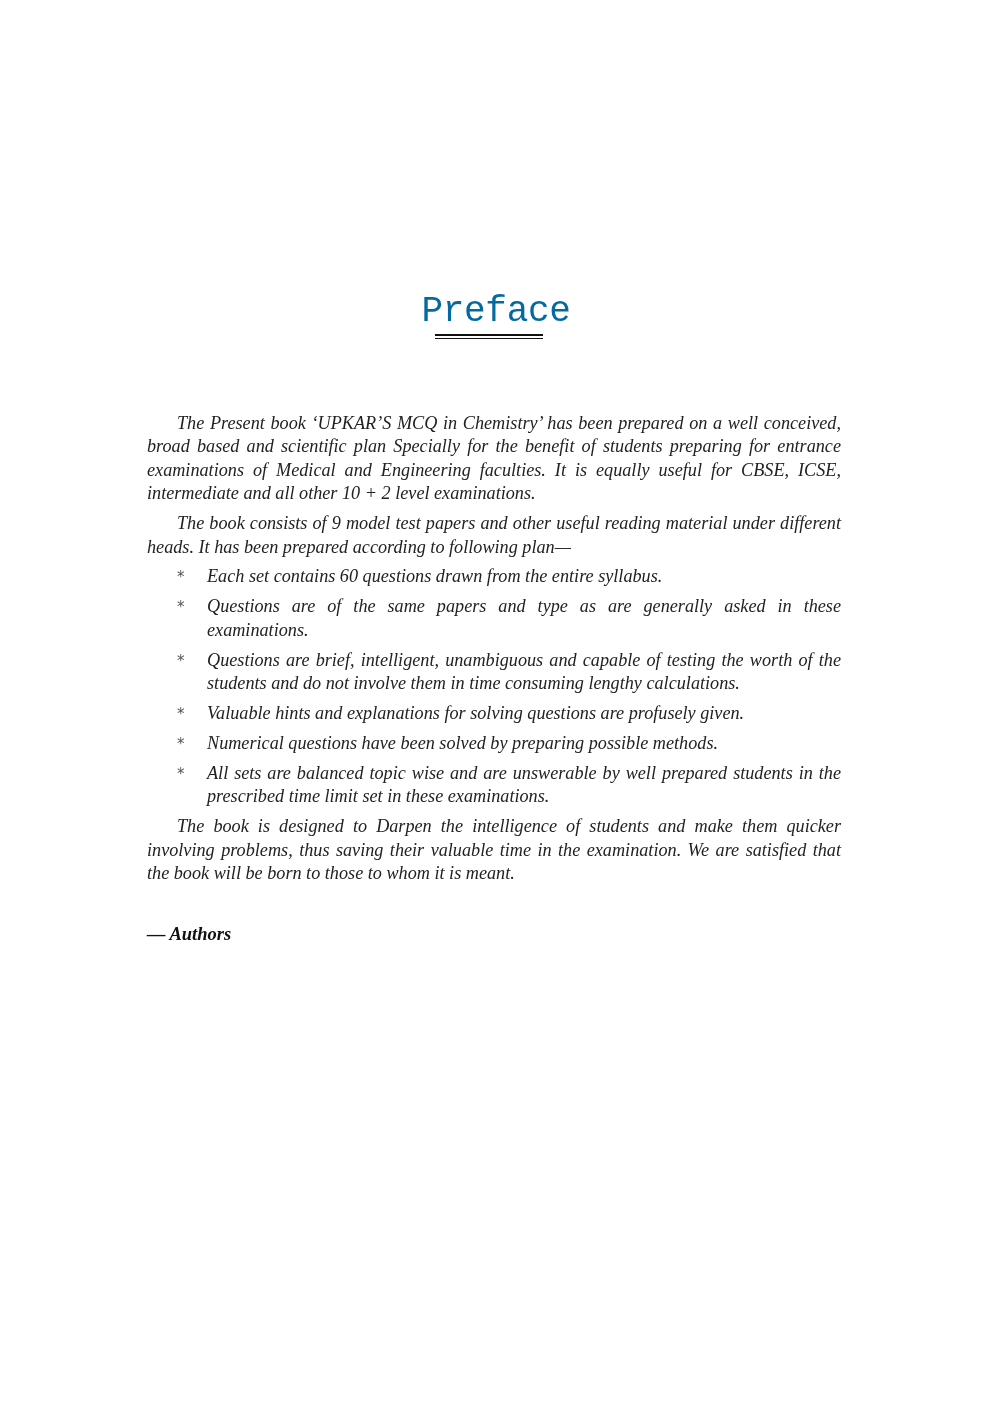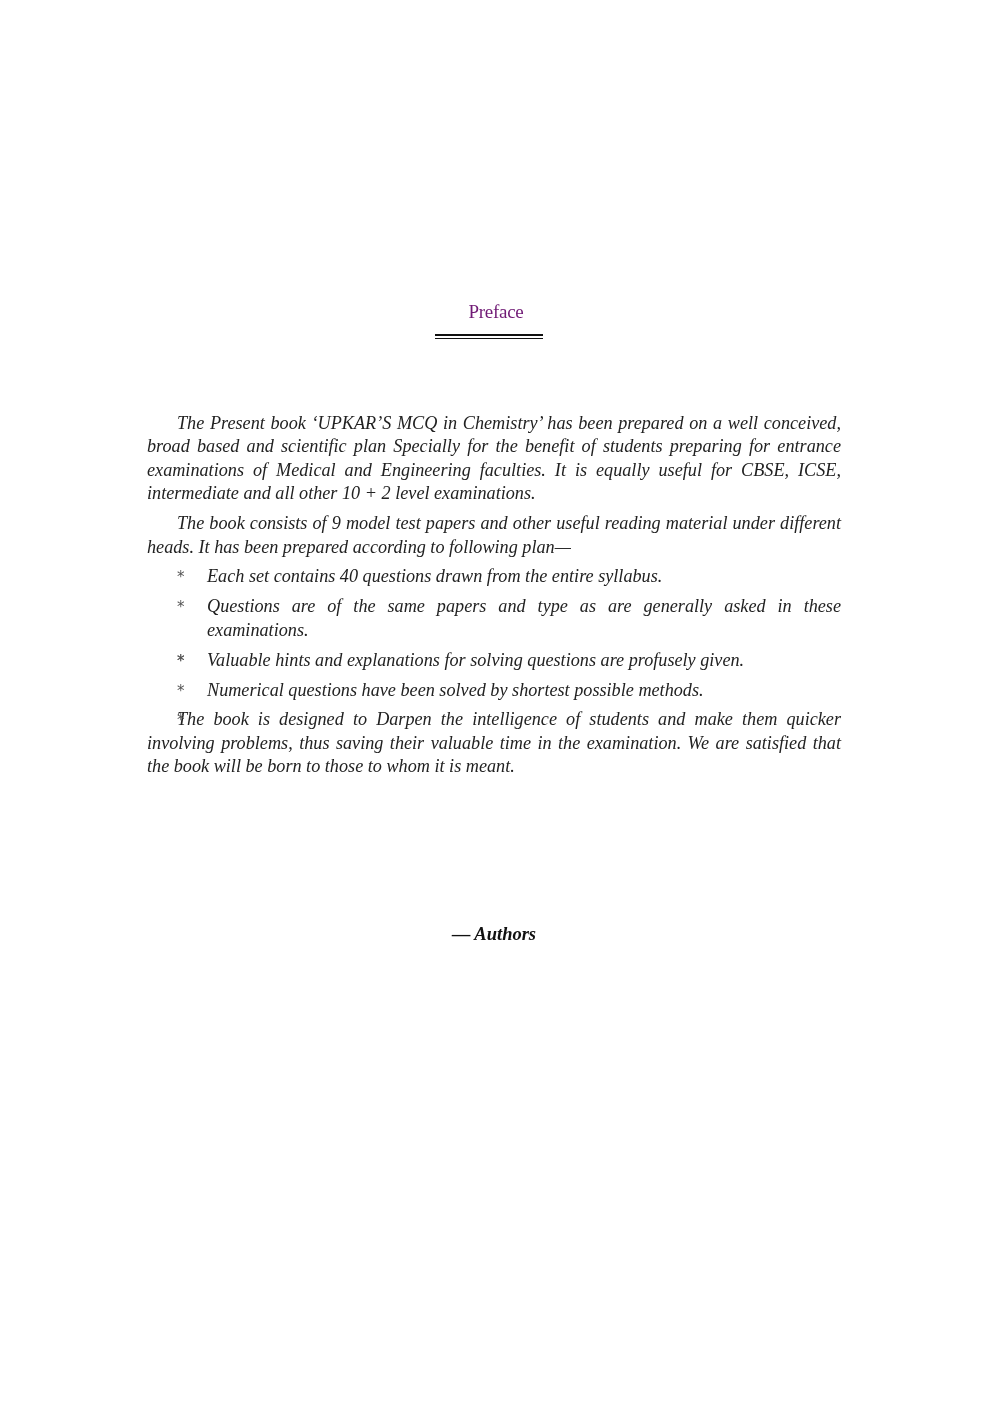--- a/index.html
+++ b/index.html
@@ -1,47 +1,47 @@
 <!DOCTYPE html>
 <html><head>
   <meta charset="utf-8">
   <style>
     html, body { margin: 0; padding: 0; background: #ffffff; }
     body { width: 992px; height: 1403px; position: relative; overflow: hidden; }
     .page { position: absolute; left: 0; top: 0; width: 992px; height: 1403px; background: #fff; color: #1a1a1a; }
     .title-wrap { position: absolute; top: 292px; left: 0; width: 992px; text-align: center; }
-    .title { display: inline-block; font-family: Liberation Serif, serif; font-size: 19px; letter-spacing: -0.3px; color: #701a75; line-height: 40px; position: relative; padding: 0 8px; }
+    .title { display: inline-block; font-family: Liberation Mono, monospace; font-size: 36px; letter-spacing: -0.3px; color: #0369a1; line-height: 40px; position: relative; padding: 0 8px; }
     .rule { position: absolute; left: 435px; width: 108px; height: 0; border-top: 2px solid #111; }
     .rule.r1 { top: 334px; }
     .rule.r2 { top: 338px; border-top-width: 1.5px; }
     .body { position: absolute; left: 147px; top: 412px; width: 694px; font-family: "Liberation Serif", serif; font-style: italic; font-size: 18.2px; line-height: 23.4px; color: #222; }
     .para { text-align: justify; text-indent: 30px; margin: 0 0 6.5px 0; }
     .list { list-style: none; margin: 0 0 6.5px 0; padding: 0; }
     .item { position: relative; padding-left: 60px; text-align: justify; margin: 0 0 6.5px 0; }
     .star { position: absolute; left: 30px; top: 1px; font-style: normal; font-size: 15px; color: #555; font-family: "DejaVu Sans", sans-serif; }
-    .sign { position: absolute; left: 147px; top: 924px; width: 694px; text-align: center; font-family: "Liberation Serif", serif; font-style: italic; font-weight: bold; font-size: 18.5px; color: #111; }
+    .sign { position: absolute; left: 147px; top: 924px; width: 694px; text-align: left; font-family: "Liberation Serif", serif; font-style: italic; font-weight: bold; font-size: 18.5px; color: #111; }
   </style>
 </head>
 <body>
 
 <div class="page">
   <div class="title-wrap">
     <span class="title">Preface</span>
   </div>
   <div class="rule r1"></div>
   <div class="rule r2"></div>
 
   <div class="body">
     <p class="para">The Present book ‘UPKAR’S MCQ in Chemistry’ has been prepared on a well conceived, broad based and scientific plan Specially for the benefit of students preparing for entrance examinations of Medical and Engineering faculties. It is equally useful for CBSE, ICSE, intermediate and all other 10 + 2 level examinations.</p>
     <p class="para">The book consists of 9 model test papers and other useful reading material under different heads. It has been prepared according to following plan—</p>
     <ul class="list">
-      <li class="item"><span class="star">*</span><span>Each set contains 40 questions drawn from the entire syllabus.</span></li>
+      <li class="item"><span class="star">*</span><span>Each set contains 60 questions drawn from the entire syllabus.</span></li>
       <li class="item"><span class="star">*</span><span>Questions are of the same papers and type as are generally asked in these examinations.</span></li>
-      <li class="item"><span class="star">*</span></li>
+      <li class="item"><span class="star">*</span><span>Questions are brief, intelligent, unambiguous and capable of testing the worth of the students and do not involve them in time consuming lengthy calculations.</span></li>
       <li class="item"><span class="star">*</span><span>Valuable hints and explanations for solving questions are profusely given.</span></li>
-      <li class="item"><span class="star">*</span><span>Numerical questions have been solved by shortest possible methods.</span></li>
-      <li class="item"><span class="star">*</span></li>
+      <li class="item"><span class="star">*</span><span>Numerical questions have been solved by preparing possible methods.</span></li>
+      <li class="item"><span class="star">*</span><span>All sets are balanced topic wise and are unswerable by well prepared students in the prescribed time limit set in these examinations.</span></li>
     </ul>
     <p class="para">The book is designed to Darpen the intelligence of students and make them quicker involving problems, thus saving their valuable time in the examination. We are satisfied that the book will be born to those to whom it is meant.</p>
   </div>
 
   <div class="sign">— Authors</div>
 </div>
 
 </body></html>

